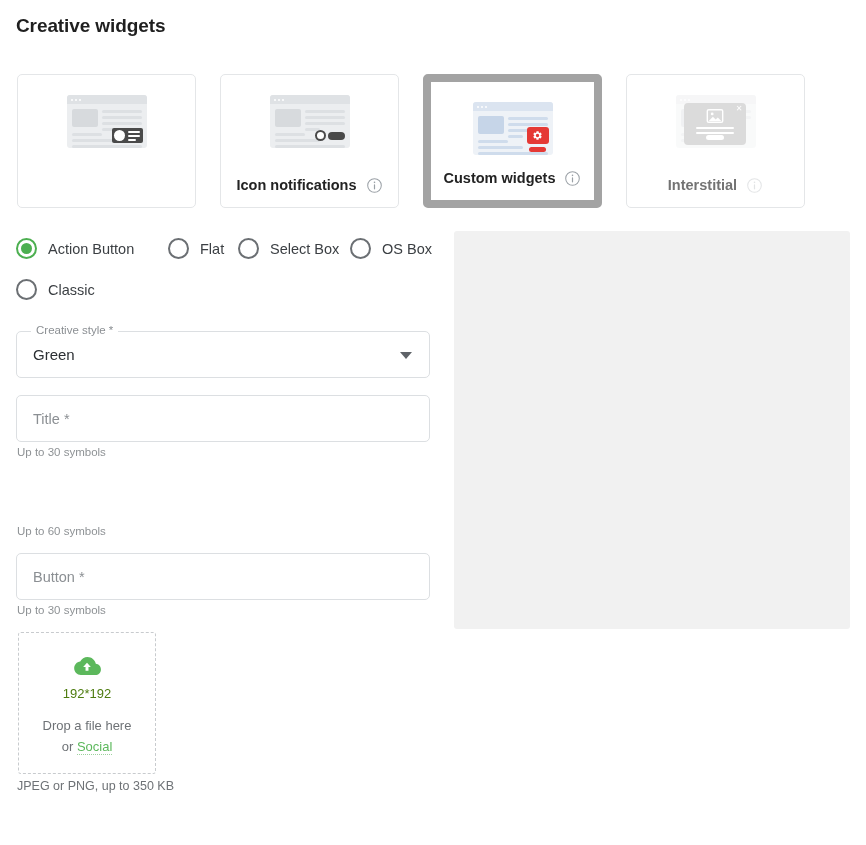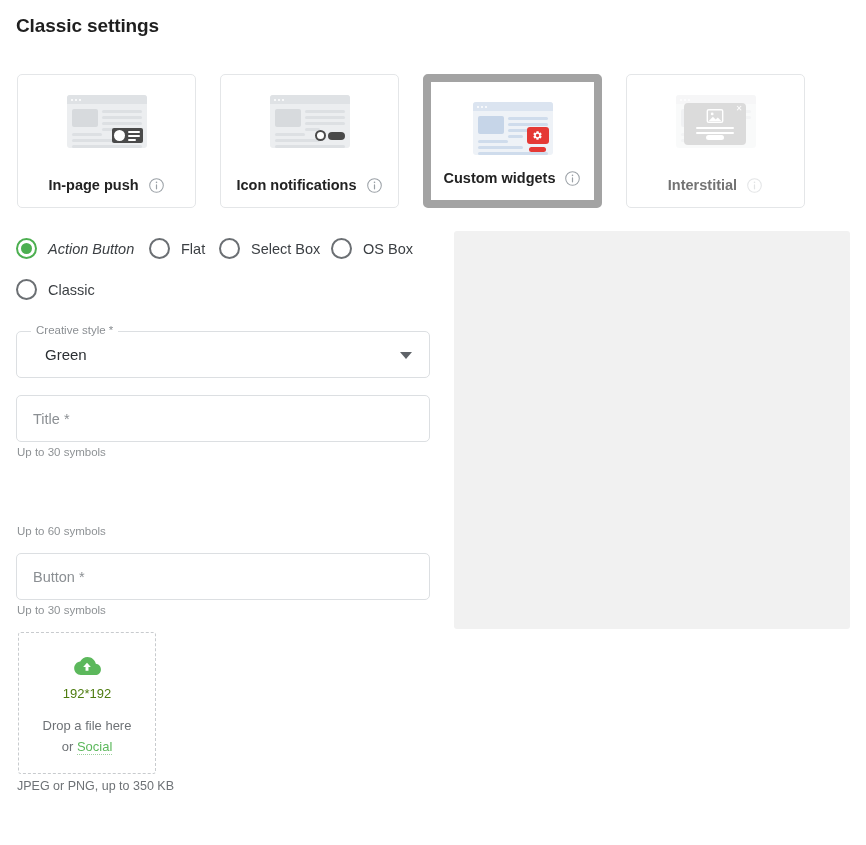--- a/index.html
+++ b/index.html
@@ -104,21 +104,21 @@
   .radio-item.on .dot::after { content: ""; width: 11px; height: 11px; border-radius: 50%; background: #4caf50; display: block; }
   .radio-item .rl { margin-left: 11px; font-size: 14.5px; color: #3b3f43; white-space: nowrap; }
 
   
   .field {
     position: absolute; left: 16px; width: 414px; height: 47px;
     border: 1px solid #dcdfe2; border-radius: 5px; background: #fff;
     display: flex; align-items: center; cursor: text;
   }
   .field .ph { margin-left: 16px; font-size: 14.5px; color: #8b8f93; }
-  .field.select { cursor: pointer; padding-left: 12px; }
+  .field.select { cursor: pointer; }
   .field.select .val { margin-left: 16px; font-size: 15px; color: #2b2f33; }
   .notch-label {
     position: absolute; left: 14px; top: -8px; padding: 0 5px;
     background: #fff; font-size: 11.5px; color: #8b8f93; line-height: 13px;
   }
   .caret {
     position: absolute; right: 17px; top: 50%; margin-top: -3px;
     width: 0; height: 0; border-left: 6px solid transparent; border-right: 6px solid transparent;
     border-top: 7px solid #5f6368;
   }
@@ -141,21 +141,21 @@
   .preview {
     position: absolute; left: 454px; top: 231px; width: 396px; height: 398px;
     background: #f1f1f1; border-radius: 3px;
   }
 </style>
 </head>
 <body>
 
 <div class="page">
 
-  <div class="page-title">Classic settings</div>
+  <div class="page-title">Creative widgets</div>
 
   <div class="cards">
 
     <div class="card">
       <div class="card-thumb">
         <div class="tn">
           <div class="win">
             <div class="bar"></div>
             <div class="dots">
                 <i></i>
@@ -172,30 +172,20 @@
             <div class="ln" style="left:5px;top:50px;width:70px;"></div>
             <div class="badge-push">
               <div class="circ"></div>
               <div class="l" style="top:3px;width:12px;"></div>
               <div class="l" style="top:7px;width:12px;"></div>
               <div class="l" style="top:11px;width:8px;"></div>
             </div>
           </div>
         </div>
       </div>
-      <div class="card-foot">
-        <span class="card-label">In-page push</span>
-        <span>
-          <svg class="info-icon" viewBox="0 0 20 20" fill="none">
-            <circle cx="10" cy="10" r="8" stroke="#9aa0a6" stroke-width="1.2"></circle>
-            <circle cx="10" cy="6.3" r="0.95" fill="#9aa0a6"></circle>
-            <rect x="9.3" y="8.6" width="1.4" height="6" rx="0.7" fill="#9aa0a6"></rect>
-          </svg>
-        </span>
-      </div>
     </div>
 
     <div class="card">
       <div class="card-thumb">
         <div class="tn">
           <div class="win">
             <div class="bar"></div>
             <div class="dots">
                 <i></i>
                 <i></i>
@@ -304,21 +294,21 @@
             <circle cx="10" cy="6.3" r="0.95" fill="#9aa0a6"></circle>
             <rect x="9.3" y="8.6" width="1.4" height="6" rx="0.7" fill="#9aa0a6"></rect>
           </svg>
         </span>
       </div>
     </div>
   </div>
 
   <div class="radios">
     <div class="radio-row">
-      <label class="radio-item on" style="width:133px;font-style:italic;">
+      <label class="radio-item on" style="width:152px;">
         <span class="dot"></span>
         <span class="rl">Action Button</span>
       </label>
       <label class="radio-item" style="width:70px;">
         <span class="dot"></span>
         <span class="rl">Flat</span>
       </label>
       <label class="radio-item" style="width:112px;">
         <span class="dot"></span>
         <span class="rl">Select Box</span>

